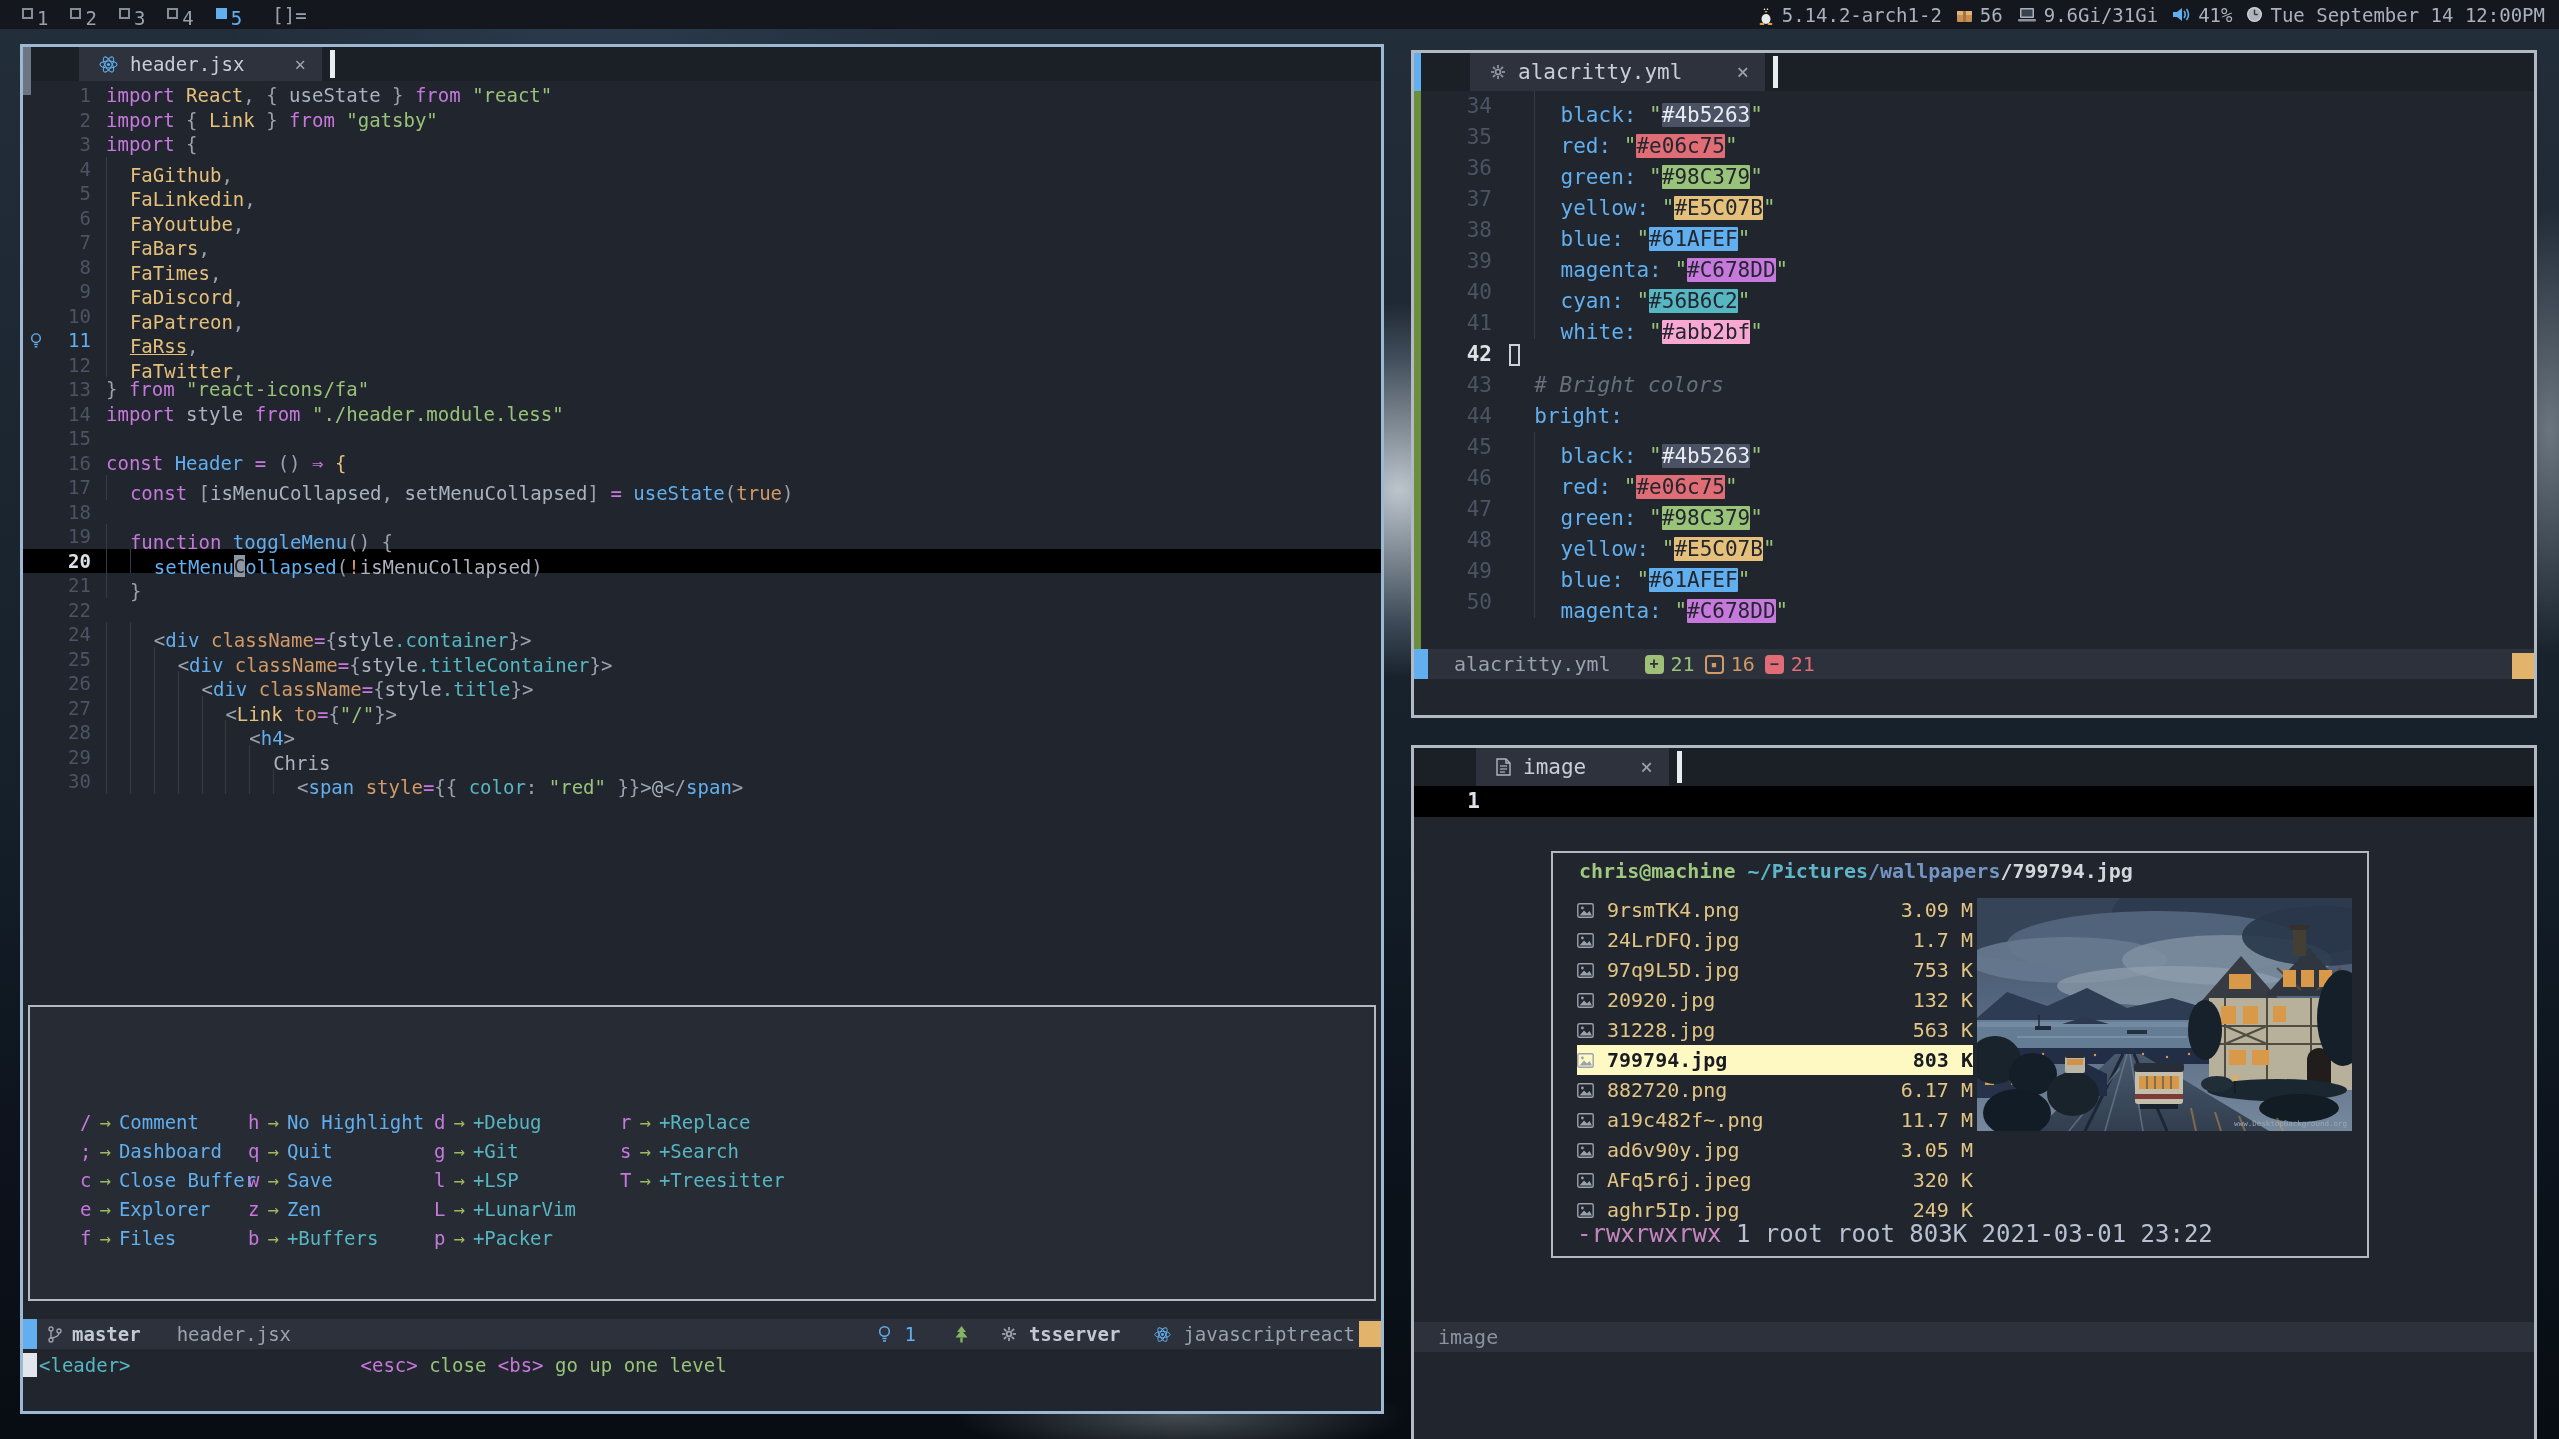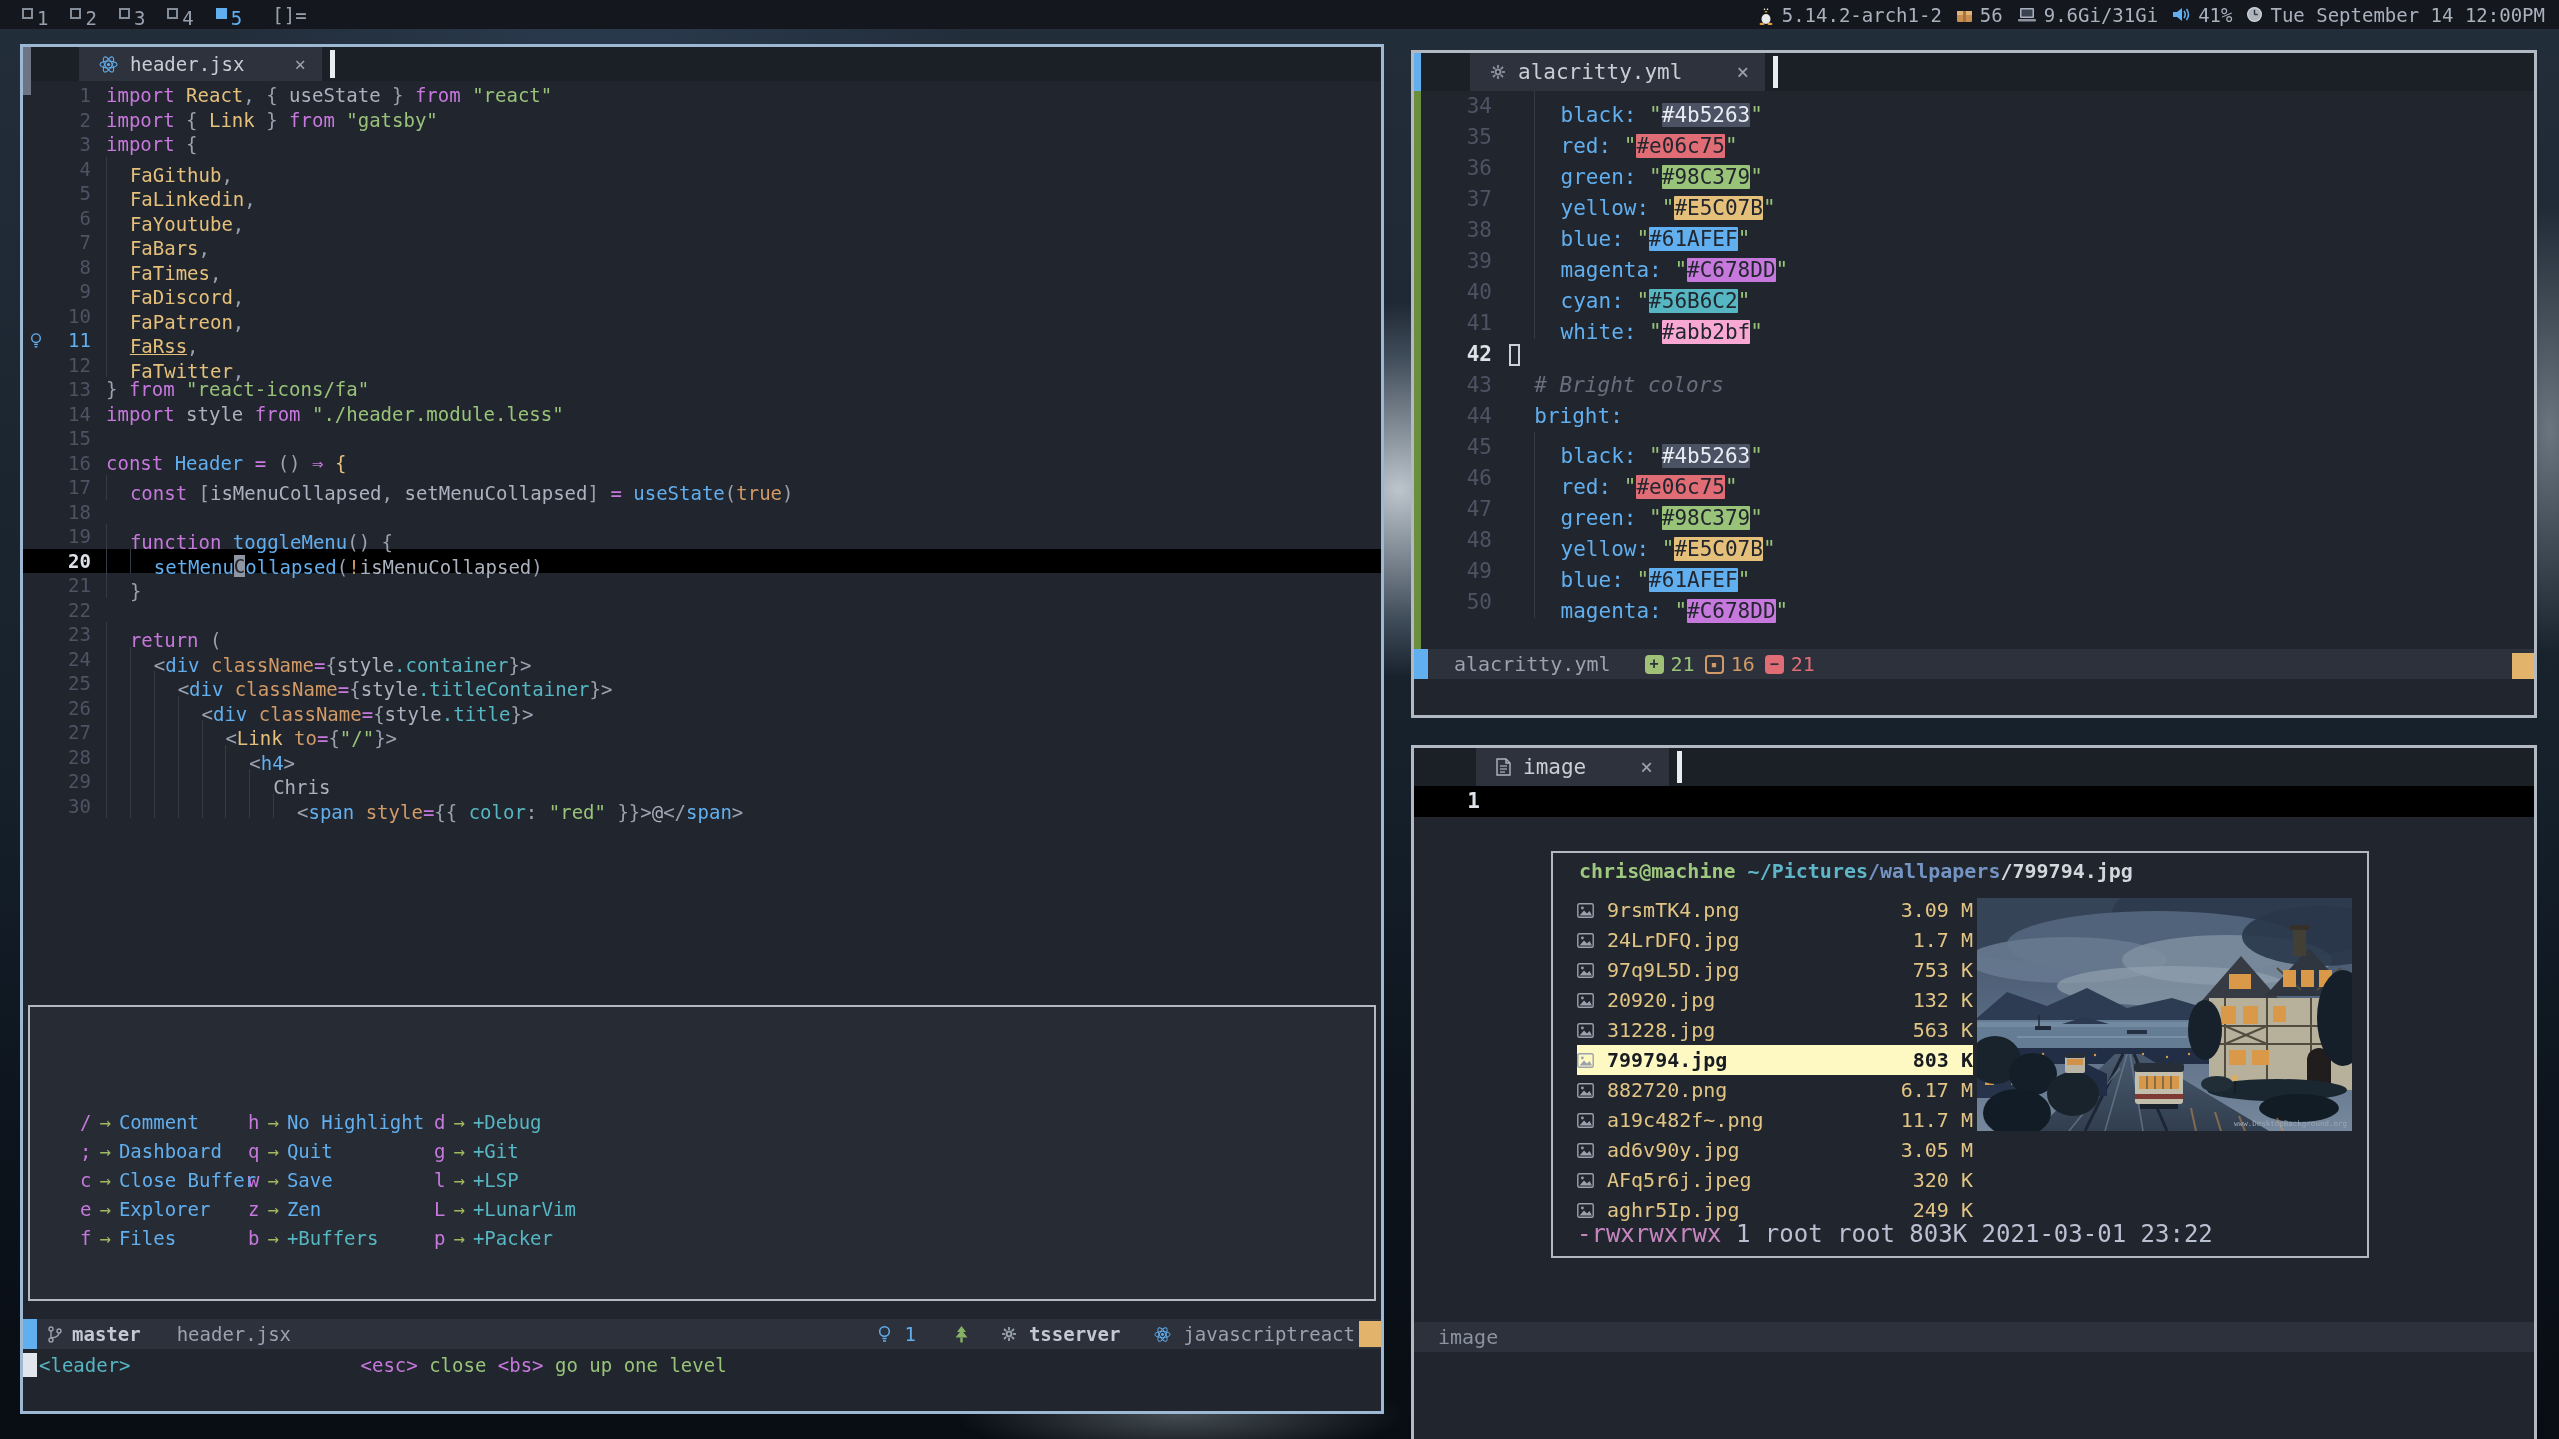--- a/index.html
+++ b/index.html
@@ -235,21 +235,20 @@
       <div class="crow"><span class="sign"></span><span class="lnum">13</span><span class="codetext"><span class="tk-pun">} </span><span class="tk-kw">from</span><span class="tk-pun"> </span><span class="tk-str">"react-icons/fa"</span></span></div>
       <div class="crow"><span class="sign"></span><span class="lnum">14</span><span class="codetext"><span class="tk-kw">import</span><span class="tk-pun"> </span><span class="tk-fg">style</span><span class="tk-pun"> </span><span class="tk-kw">from</span><span class="tk-pun"> </span><span class="tk-str">"./header.module.less"</span></span></div>
       <div class="crow"><span class="sign"></span><span class="lnum">15</span><span class="codetext"></span></div>
       <div class="crow"><span class="sign"></span><span class="lnum">16</span><span class="codetext"><span class="tk-kw">const</span><span class="tk-pun"> </span><span class="tk-fn">Header</span><span class="tk-pun"> </span><span class="tk-kw">=</span><span class="tk-pun"> () </span><span class="tk-kw">⇒</span><span class="tk-pun"> </span><span class="tk-cls">{</span></span></div>
       <div class="crow"><span class="sign"></span><span class="lnum">17</span><span class="codetext"><span class="tk-ind"></span><span class="tk-kw">const</span><span class="tk-pun"> [</span><span class="tk-fg">isMenuCollapsed</span><span class="tk-pun">, </span><span class="tk-fg">setMenuCollapsed</span><span class="tk-pun">] </span><span class="tk-kw">=</span><span class="tk-pun"> </span><span class="tk-fn">useState</span><span class="tk-pun">(</span><span class="tk-num">true</span><span class="tk-pun">)</span></span></div>
       <div class="crow"><span class="sign"></span><span class="lnum">18</span><span class="codetext"></span></div>
       <div class="crow"><span class="sign"></span><span class="lnum">19</span><span class="codetext"><span class="tk-ind"></span><span class="tk-kw">function</span><span class="tk-pun"> </span><span class="tk-fn">toggleMenu</span><span class="tk-pun">() {</span></span></div>
       <div class="crow cursorline"><span class="sign"></span><span class="lnum bold">20</span><span class="codetext"><span class="tk-ind"></span><span class="tk-ind"></span><span class="tk-fn">setMenu</span><span class="tk-cursor">C</span><span class="tk-fn">ollapsed</span><span class="tk-pun">(</span><span class="tk-num">!</span><span class="tk-fg">isMenuCollapsed</span><span class="tk-pun">)</span></span></div>
       <div class="crow"><span class="sign"></span><span class="lnum">21</span><span class="codetext"><span class="tk-ind"></span><span class="tk-pun">}</span></span></div>
       <div class="crow"><span class="sign"></span><span class="lnum">22</span><span class="codetext"></span></div>
-      <div class="crow"><span class="sign"></span><span class="lnum">23</span><span class="codetext"><span class="tk-ind"></span><span class="tk-kw">return</span><span class="tk-pun"> (</span></span></div>
       <div class="crow"><span class="sign"></span><span class="lnum">24</span><span class="codetext"><span class="tk-ind"></span><span class="tk-ind"></span><span class="tk-pun">&lt;</span><span class="tk-tag">div</span><span class="tk-pun"> </span><span class="tk-attr">className</span><span class="tk-kw">=</span><span class="tk-pun">{</span><span class="tk-fg">style</span><span class="tk-prop">.container</span><span class="tk-pun">}&gt;</span></span></div>
       <div class="crow"><span class="sign"></span><span class="lnum">25</span><span class="codetext"><span class="tk-ind"></span><span class="tk-ind"></span><span class="tk-ind"></span><span class="tk-pun">&lt;</span><span class="tk-tag">div</span><span class="tk-pun"> </span><span class="tk-attr">className</span><span class="tk-kw">=</span><span class="tk-pun">{</span><span class="tk-fg">style</span><span class="tk-prop">.titleContainer</span><span class="tk-pun">}&gt;</span></span></div>
       <div class="crow"><span class="sign"></span><span class="lnum">26</span><span class="codetext"><span class="tk-ind"></span><span class="tk-ind"></span><span class="tk-ind"></span><span class="tk-ind"></span><span class="tk-pun">&lt;</span><span class="tk-tag">div</span><span class="tk-pun"> </span><span class="tk-attr">className</span><span class="tk-kw">=</span><span class="tk-pun">{</span><span class="tk-fg">style</span><span class="tk-prop">.title</span><span class="tk-pun">}&gt;</span></span></div>
       <div class="crow"><span class="sign"></span><span class="lnum">27</span><span class="codetext"><span class="tk-ind"></span><span class="tk-ind"></span><span class="tk-ind"></span><span class="tk-ind"></span><span class="tk-ind"></span><span class="tk-pun">&lt;</span><span class="tk-cls">Link</span><span class="tk-pun"> </span><span class="tk-attr">to</span><span class="tk-kw">=</span><span class="tk-pun">{</span><span class="tk-str">"/"</span><span class="tk-pun">}&gt;</span></span></div>
       <div class="crow"><span class="sign"></span><span class="lnum">28</span><span class="codetext"><span class="tk-ind"></span><span class="tk-ind"></span><span class="tk-ind"></span><span class="tk-ind"></span><span class="tk-ind"></span><span class="tk-ind"></span><span class="tk-pun">&lt;</span><span class="tk-tag">h4</span><span class="tk-pun">&gt;</span></span></div>
       <div class="crow"><span class="sign"></span><span class="lnum">29</span><span class="codetext"><span class="tk-ind"></span><span class="tk-ind"></span><span class="tk-ind"></span><span class="tk-ind"></span><span class="tk-ind"></span><span class="tk-ind"></span><span class="tk-ind"></span><span class="tk-fg">Chris</span></span></div>
       <div class="crow"><span class="sign"></span><span class="lnum">30</span><span class="codetext"><span class="tk-ind"></span><span class="tk-ind"></span><span class="tk-ind"></span><span class="tk-ind"></span><span class="tk-ind"></span><span class="tk-ind"></span><span class="tk-ind"></span><span class="tk-ind"></span><span class="tk-pun">&lt;</span><span class="tk-tag">span</span><span class="tk-pun"> </span><span class="tk-attr">style</span><span class="tk-kw">=</span><span class="tk-pun">{{ </span><span class="tk-prop">color</span><span class="tk-pun">: </span><span class="tk-str">"red"</span><span class="tk-pun"> }}&gt;</span><span class="tk-fg">@</span><span class="tk-pun">&lt;/</span><span class="tk-tag">span</span><span class="tk-pun">&gt;</span></span></div>
     </div>
 
   <div class="popup">
@@ -267,20 +266,25 @@
           <div class="wk-item"><span class="wk-key">w</span><span class="wk-arrow">→</span><span class="wk-label">Save</span></div>
           <div class="wk-item"><span class="wk-key">z</span><span class="wk-arrow">→</span><span class="wk-label">Zen</span></div>
           <div class="wk-item"><span class="wk-key">b</span><span class="wk-arrow">→</span><span class="wk-label group">+Buffers</span></div>
         </div>
         <div class="wk-col">
           <div class="wk-item"><span class="wk-key">d</span><span class="wk-arrow">→</span><span class="wk-label group">+Debug</span></div>
           <div class="wk-item"><span class="wk-key">g</span><span class="wk-arrow">→</span><span class="wk-label group">+Git</span></div>
           <div class="wk-item"><span class="wk-key">l</span><span class="wk-arrow">→</span><span class="wk-label group">+LSP</span></div>
           <div class="wk-item"><span class="wk-key">L</span><span class="wk-arrow">→</span><span class="wk-label group">+LunarVim</span></div>
           <div class="wk-item"><span class="wk-key">p</span><span class="wk-arrow">→</span><span class="wk-label group">+Packer</span></div>
+        </div>
+        <div class="wk-col">
+          <div class="wk-item"><span class="wk-key">r</span><span class="wk-arrow">→</span><span class="wk-label group">+Replace</span></div>
+          <div class="wk-item"><span class="wk-key">s</span><span class="wk-arrow">→</span><span class="wk-label group">+Search</span></div>
+          <div class="wk-item"><span class="wk-key">T</span><span class="wk-arrow">→</span><span class="wk-label group">+Treesitter</span></div>
         </div>
       </div>
   </div>
 
   <div class="statusline" style="top:1272px">
     <div class="sl-block"></div>
     <span class="icon">
         <svg width="15" height="17" viewBox="0 0 15 17">
           <circle cx="4" cy="3" r="2" fill="none" stroke="#9aa2af" stroke-width="1.4"></circle>
           <circle cx="4" cy="14" r="2" fill="none" stroke="#9aa2af" stroke-width="1.4"></circle>

